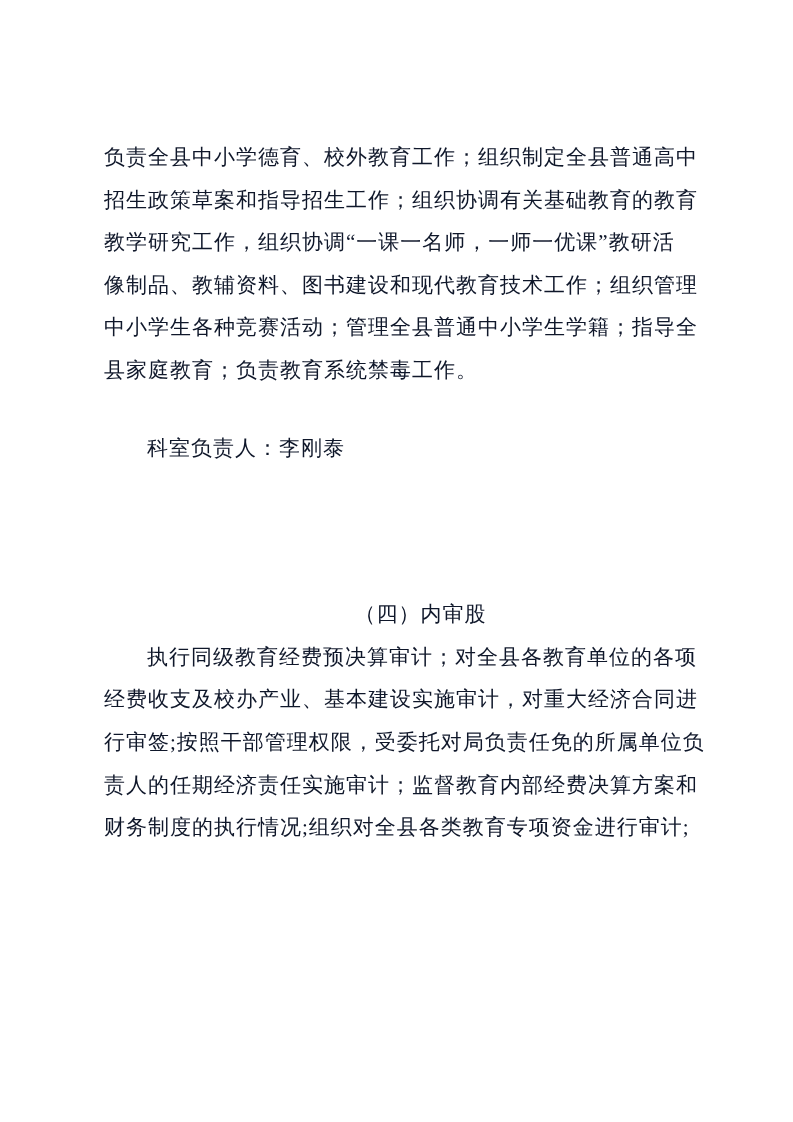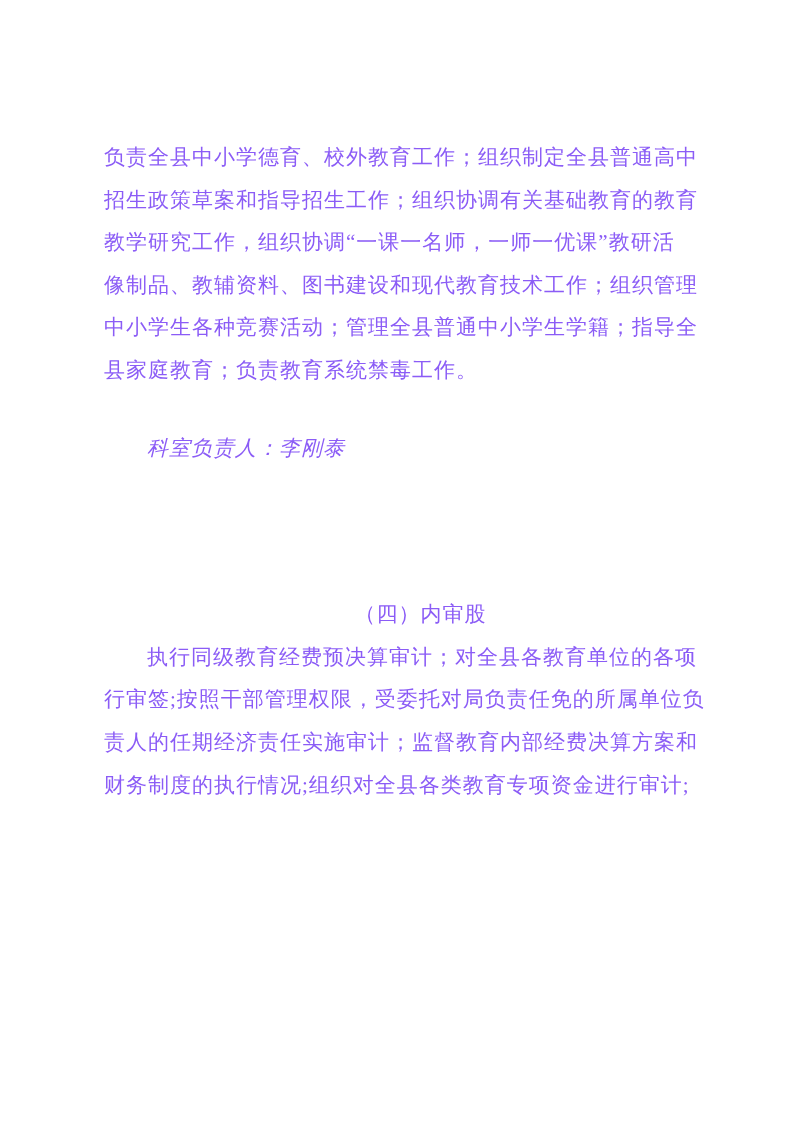--- a/index.html
+++ b/index.html
@@ -6,41 +6,40 @@
     margin: 0;
     padding: 0;
     background: #ffffff;
   }
   .page {
     position: relative;
     width: 793px;
     height: 1122px;
     background: #ffffff;
     font-family: "Liberation Serif", "DejaVu Serif", serif;
-    color: #8b5cf6;
+    color: #0f172a;
     overflow: hidden;
   }
   .textblock {
     position: absolute;
     left: 104px;
     top: 136px;
     width: 590px;
     font-size: 21px;
     line-height: 42.6px;
     letter-spacing: 1px;
   }
   .line {
     white-space: nowrap;
   }
   .indent-2 {
     padding-left: 43px;
   }
   .gap-person {
     margin-top: 35px;
-    font-style: italic;
   }
   .gap-section {
     margin-top: 124px;
     text-align: center;
   }
 </style>
 </head>
 <body>
 
 <div class="page">
@@ -54,19 +53,20 @@
       <div class="line">中小学生各种竞赛活动；管理全县普通中小学生学籍；指导全</div>
       <div class="line">县家庭教育；负责教育系统禁毒工作。</div>
     </div>
 
     <div class="line indent-2 gap-person">科室负责人：李刚泰</div>
 
     <div class="line indent-2 gap-section">（四）内审股</div>
 
     <div class="paragraph">
       <div class="line indent-2">执行同级教育经费预决算审计；对全县各教育单位的各项</div>
+      <div class="line">经费收支及校办产业、基本建设实施审计，对重大经济合同进</div>
       <div class="line">行审签;按照干部管理权限，受委托对局负责任免的所属单位负</div>
       <div class="line">责人的任期经济责任实施审计；监督教育内部经费决算方案和</div>
       <div class="line">财务制度的执行情况;组织对全县各类教育专项资金进行审计;</div>
     </div>
 
   </div>
 </div>
 
 </body></html>

